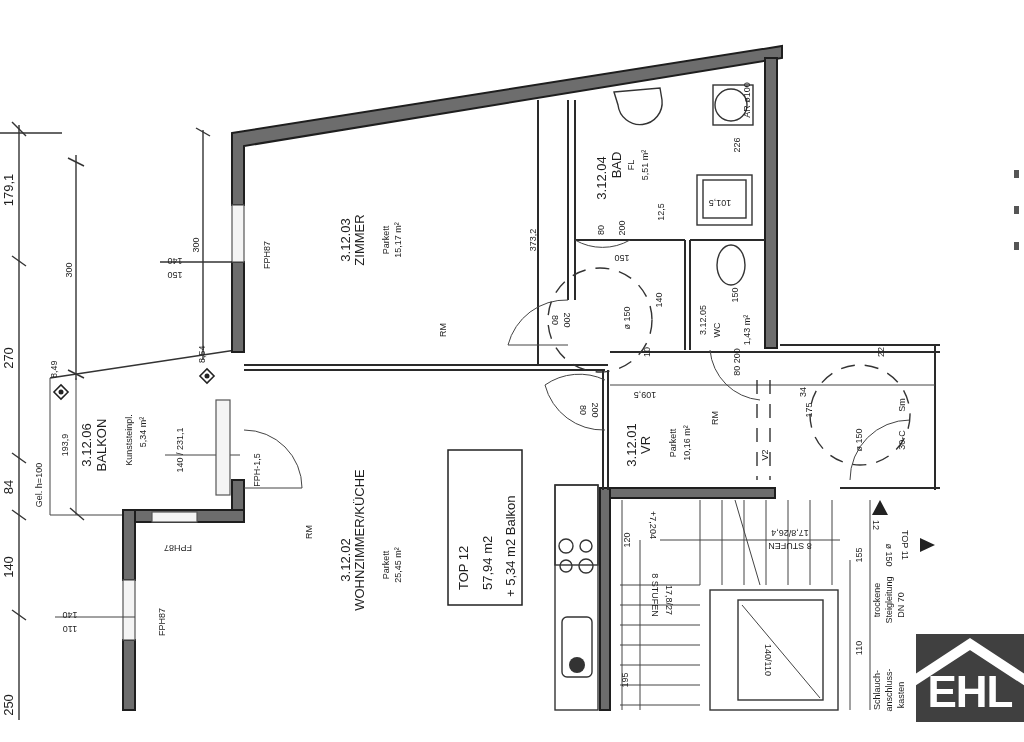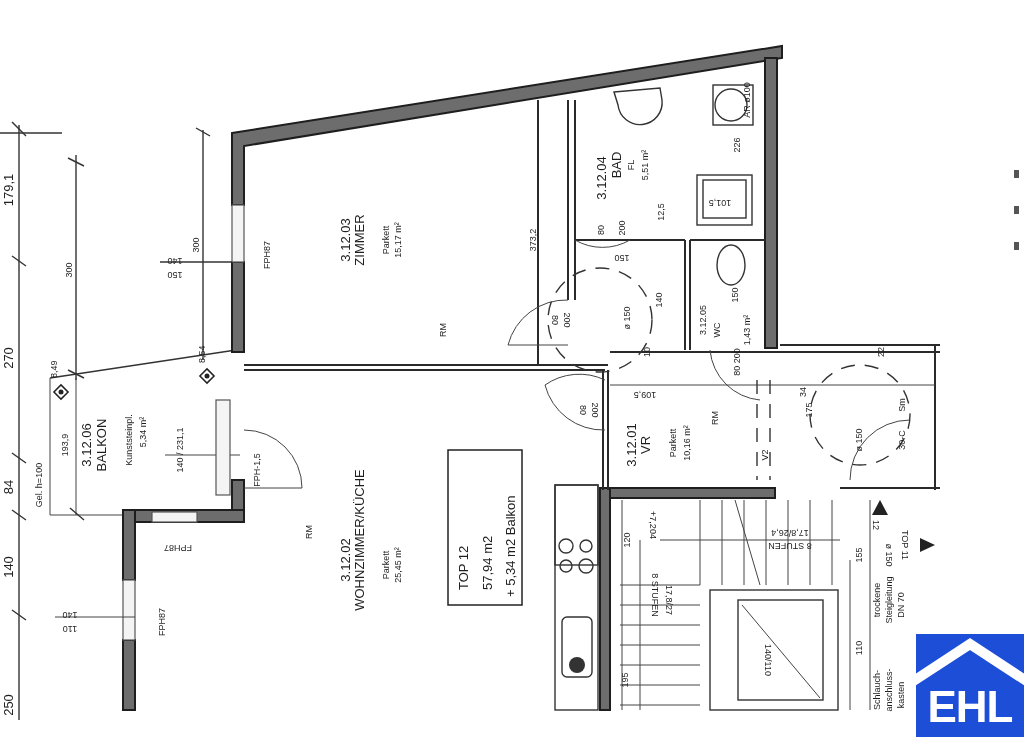--- a/index.html
+++ b/index.html
@@ -7,21 +7,21 @@
   #plan{position:absolute;left:0;top:0;width:1024px;height:742px;}
   .wall{fill:#6d6d6d;stroke:#1e1e1e;stroke-width:2;}
   .wallthin{fill:none;stroke:#2a2a2a;stroke-width:2;}
   .line{fill:none;stroke:#333;stroke-width:1.4;}
   .thin{fill:none;stroke:#444;stroke-width:1;}
   .dash{fill:none;stroke:#333;stroke-width:1.4;stroke-dasharray:14 10;}
   .window{fill:#f4f4f4;stroke:#555;stroke-width:1.2;}
   .tl{fill:#1e1e1e;font-family:"Liberation Sans",sans-serif;font-size:13px;}
   .ts{fill:#1e1e1e;font-family:"Liberation Sans",sans-serif;font-size:9px;}
   .tick{stroke:#333;stroke-width:1.4;}
-  #logo{position:absolute;left:916px;top:634px;width:108px;height:103px;background:#1d4ed8;}
+  #logo{position:absolute;left:916px;top:634px;width:108px;height:88px;background:#404040;}
   #logo .logo-text{position:absolute;left:0;right:0;bottom:8px;text-align:center;color:#fff;font-family:"Liberation Sans",sans-serif;font-weight:bold;font-size:44px;letter-spacing:-1px;line-height:44px;}
   #logo svg{position:absolute;left:0;top:0;}
   #right-marks{position:absolute;left:1014px;top:170px;width:10px;height:100px;}
   #right-marks span{display:block;width:5px;height:8px;background:#555;margin-bottom:28px;}
 </style>
 </head>
 <body>
 
 <svg id="plan" viewBox="0 0 1024 742" xmlns="http://www.w3.org/2000/svg">
 

